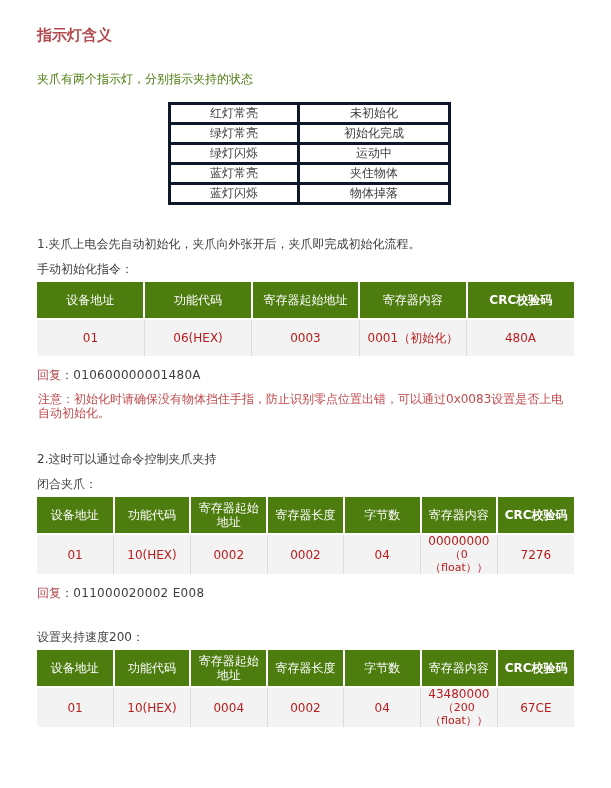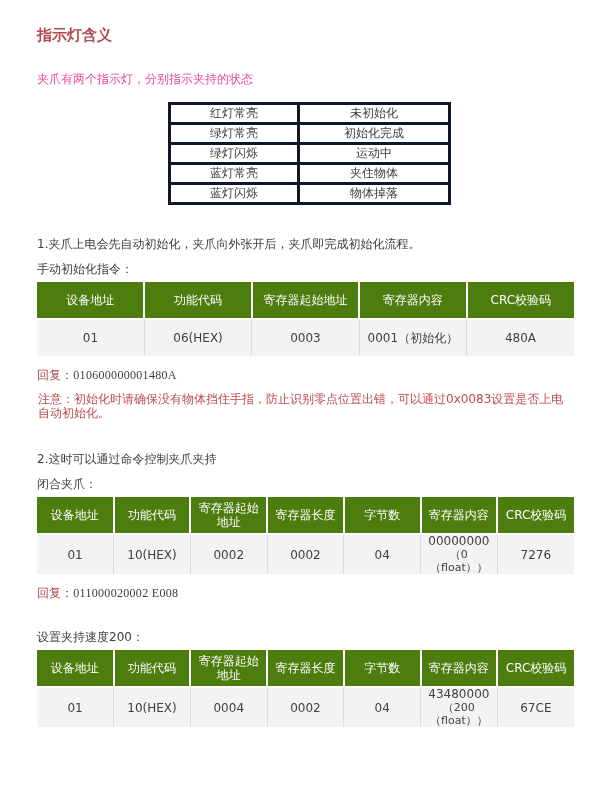--- a/index.html
+++ b/index.html
@@ -6,47 +6,47 @@
   body{
     width:611px;height:788px;overflow:hidden;background:#ffffff;
     font-family:"DejaVu Sans","Liberation Sans",sans-serif;
     color:#404040;
   }
   .page{padding:26px 37px 0 37px;box-sizing:border-box;width:611px;}
 
   .sec-title{margin:0;font-size:15px;font-weight:600;line-height:18px;color:#b2494e;}
   .sec-title.wf{margin-top:40px;}
 
-  .intro{margin:28px 0 0 0;font-size:12px;line-height:14px;color:#ec4899;}
+  .intro{margin:28px 0 0 0;font-size:12px;line-height:14px;color:#4d7c0f;}
 
   .ind-table{border-collapse:collapse;margin:16px 0 0 131px;table-layout:fixed;}
   .ind-table td{
     border:3px solid #0f172a;font-size:12px;color:#3d3d3d;
     text-align:center;height:17px;line-height:17px;padding:0 4px;overflow:hidden;
   }
 
   .step{margin:32px 0 0 0;font-size:12px;line-height:14px;color:#3d3d3d;}
   .sub-label{margin:11px 0 0 0;font-size:12px;line-height:14px;color:#3d3d3d;}
 
   .data-table{width:537px;table-layout:fixed;border-collapse:collapse;margin-top:6px;}
   .data-table th{
     background:#4d7c0f;color:#ffffff;font-weight:normal;font-size:12px;line-height:14px;
     height:36px;padding:0 3px;border-right:2px solid #ffffff;overflow:hidden;
   }
-  .data-table th:last-child{border-right:0;}
+  .data-table th:last-child{border-right:0;font-weight:bold;}
   .data-table td{
-    background:#f3f3f4;font-size:12px;color:#404040;text-align:center;
+    background:#f3f3f4;font-size:12px;color:#b91c1c;text-align:center;
     height:36px;padding:0 3px;border-right:1px solid #dbdbdd;border-top:2px solid #ffffff;
     overflow:hidden;
   }
   .data-table td:last-child{border-right:0;}
   .cell-main{line-height:13px;}
   .cell-sub{font-size:11px;line-height:13px;}
 
-  .reply{margin:12px 0 0 0;font-size:12px;line-height:14px;font-family:Liberation Serif, serif;}
+  .reply{margin:12px 0 0 0;font-size:12px;line-height:14px;}
   .reply-label{color:#b2494e;}
   .reply-value{color:#3d3d3d;letter-spacing:0.3px;}
 
   .note{margin:10px 0 0 1px;font-size:12px;line-height:14px;color:#c04b4f;}
 </style>
 </head>
 <body>
 
 <div class="page">
 

